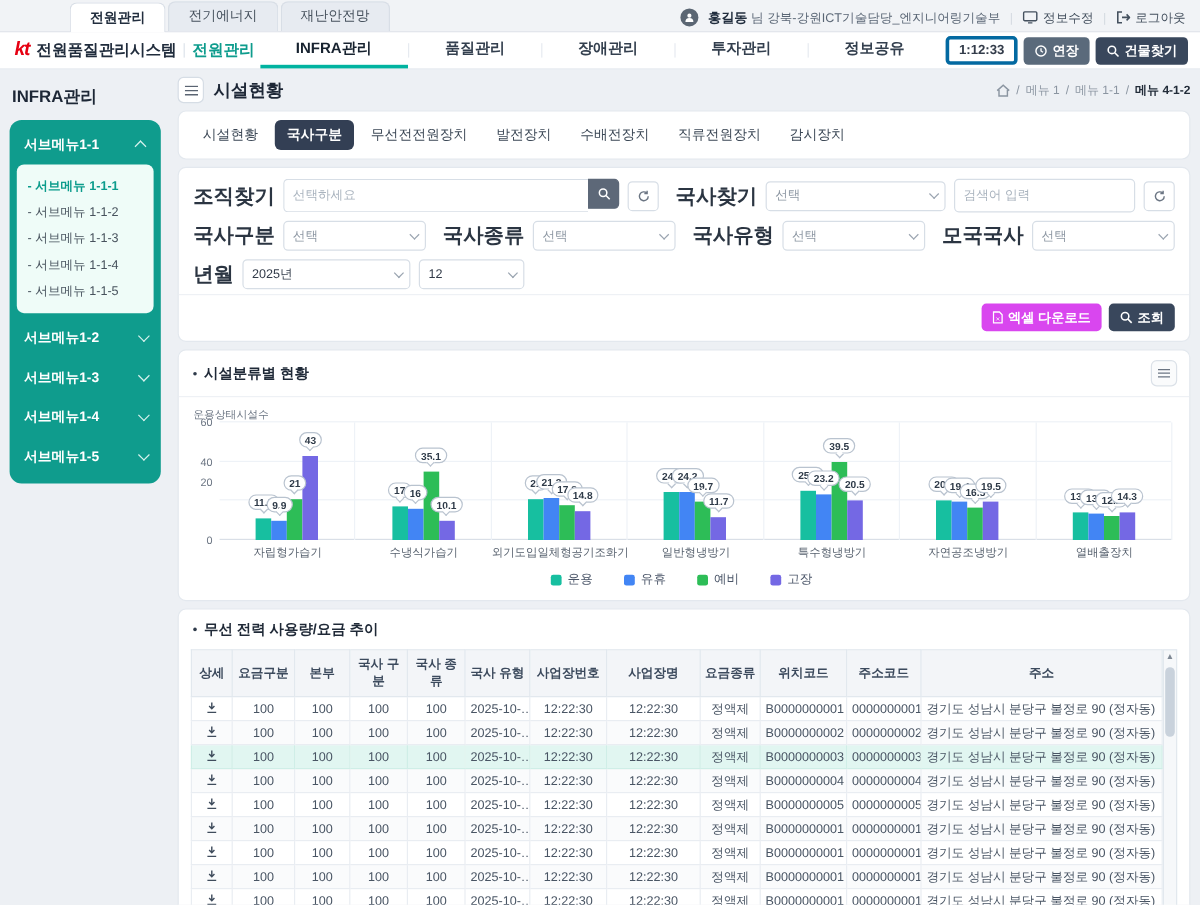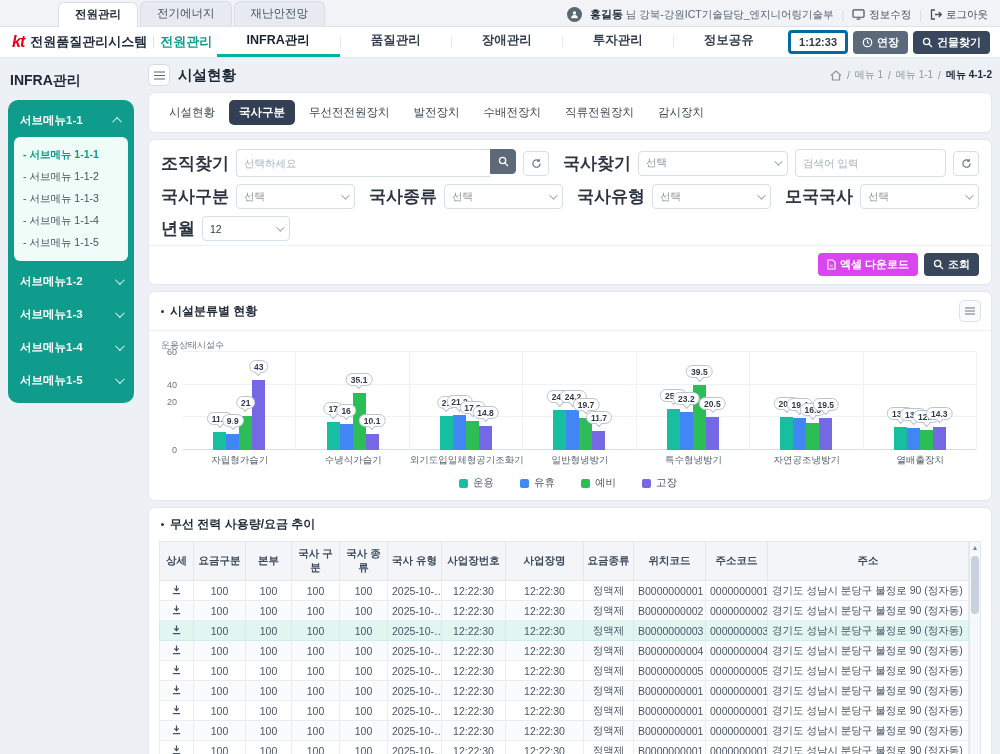--- a/index.html
+++ b/index.html
@@ -345,20 +345,24 @@
           <span class="flabel">모국국사</span>
           <span class="select" style="flex:1">
             <span>선택</span>
               <span class="sv-chev"></span>
             </span>
         </div>
       </div>
       <div class="frow" style="margin-bottom:4px">
         <div class="fgroup">
           <span class="flabel">년월</span>
+          <span class="select" style="width:140px">
+            <span style="color:#333c4a">2025년</span>
+              <span class="sv-chev"></span>
+            </span>
           <span class="select" style="width:88px">
             <span style="color:#333c4a">12</span>
               <span class="sv-chev"></span>
             </span>
         </div>
       </div>
       <div class="fdivider"></div>
       <div class="fbtns">
         <button class="btn green">
           <svg class="ic" width="9" height="11" viewBox="0 0 10 12">

